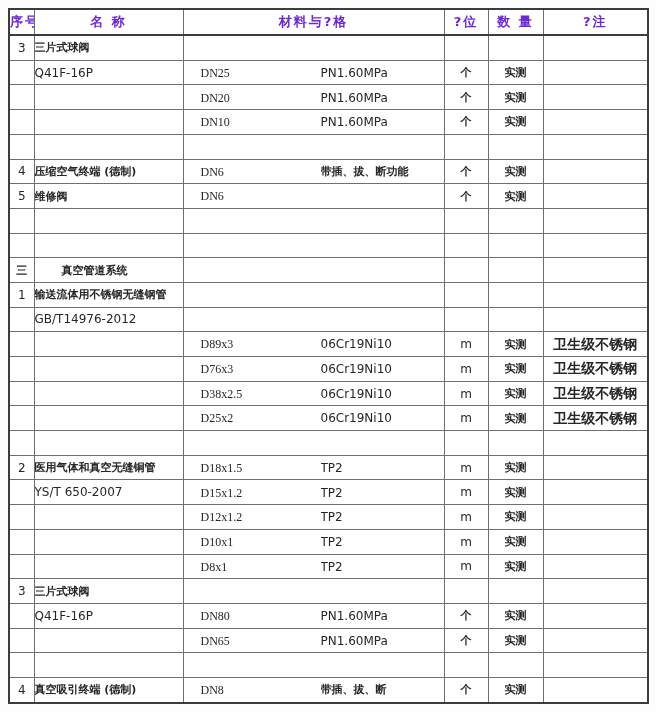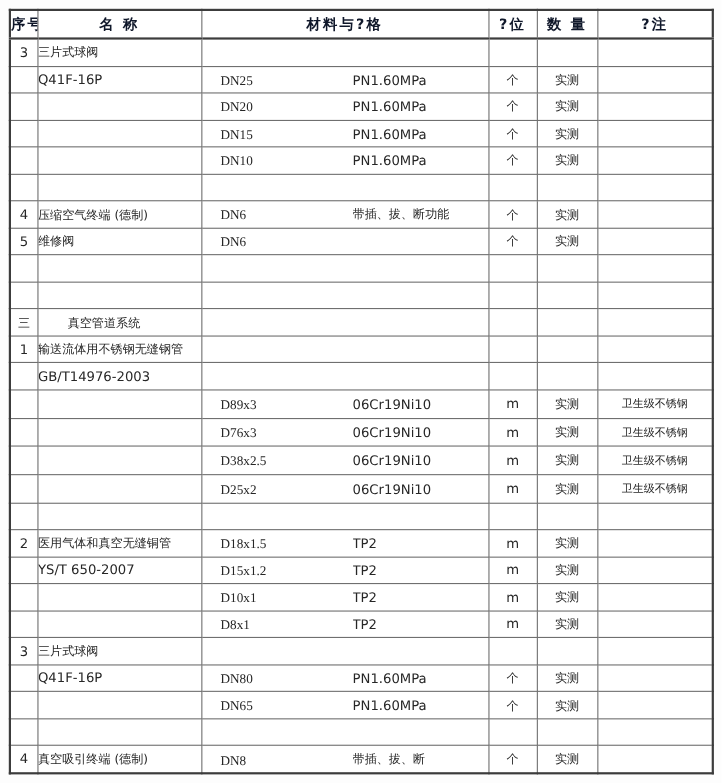--- a/index.html
+++ b/index.html
@@ -14,21 +14,21 @@
     position:absolute;left:8px;top:8px;
     width:640px;height:696px;
     border-collapse:collapse;table-layout:fixed;
     background:#ffffff;
     border:2px solid #3c3c3c;
   }
   table.bom th{
     border:1px solid #6f6f6f;
     border-bottom:2px solid #3c3c3c;
     height:24px;
-    font-size:13px;font-weight:bold;color:#0f172a;
+    font-size:13px;font-weight:bold;color:#6d28d9;
     letter-spacing:2px;
     text-align:center;vertical-align:middle;
     padding:0;white-space:nowrap;overflow:hidden;
   }
   table.bom td{
     border:1px solid #6f6f6f;
     height:21px;max-height:21px;
     font-size:12px;color:#262626;
     vertical-align:middle;
     padding:0;white-space:nowrap;overflow:hidden;
@@ -36,23 +36,23 @@
   }
   td.c-no{text-align:center;font-size:12px;}
   td.c-name{text-align:left;padding-left:8px;}
   td.c-name.section{padding-left:27px;}
   td.c-spec{text-align:left;}
   .spec-part{display:inline-block;padding-left:17px;width:120px;overflow:hidden;vertical-align:middle;font-family:Liberation Serif, serif;}
   .mat-part{display:inline-block;overflow:hidden;vertical-align:middle;}
   td.c-unit{text-align:center;}
   td.c-qty{text-align:center;}
   td.c-remark{text-align:center;font-size:10px;}
-  .zh{font-weight:normal;font-size:11px;letter-spacing:0px;}
+  .zh{font-weight:bold;font-size:11px;letter-spacing:0px;}
   td.c-qty .zh{font-size:11px;}
-  td.c-remark.zh, td.c-remark .zh{font-size:10px;}
+  td.c-remark.zh, td.c-remark .zh{font-size:14px;}
 </style>
 </head>
 <body>
 
 <div id="sheet">
   <table class="bom">
     <colgroup>
         <col style="width: 25px;">
         <col style="width: 149px;">
         <col style="width: 261px;">
@@ -91,28 +91,20 @@
           <td class="c-no"></td>
           <td class="c-name"></td>
           <td class="c-spec"><span class="spec-part">DN20</span><span class="mat-part">PN1.60MPa</span></td>
           <td class="c-unit"><span class="zh">个</span></td>
           <td class="c-qty"><span class="zh">实测</span></td>
           <td class="c-remark"></td>
         </tr>
         <tr>
           <td class="c-no"></td>
           <td class="c-name"></td>
-          <td class="c-spec"><span class="spec-part">DN15</span><span class="mat-part">PN1.60MPa</span></td>
-          <td class="c-unit"><span class="zh">个</span></td>
-          <td class="c-qty"><span class="zh">实测</span></td>
-          <td class="c-remark"></td>
-        </tr>
-        <tr>
-          <td class="c-no"></td>
-          <td class="c-name"></td>
           <td class="c-spec"><span class="spec-part">DN10</span><span class="mat-part">PN1.60MPa</span></td>
           <td class="c-unit"><span class="zh">个</span></td>
           <td class="c-qty"><span class="zh">实测</span></td>
           <td class="c-remark"></td>
         </tr>
         <tr>
           <td class="c-no"></td>
           <td class="c-name"></td>
           <td class="c-spec"></td>
           <td class="c-unit"></td>
@@ -162,21 +154,21 @@
         <tr>
           <td class="c-no"><span>1</span></td>
           <td class="c-name"><span class="zh">输送流体用不锈钢无缝钢管</span></td>
           <td class="c-spec"></td>
           <td class="c-unit"></td>
           <td class="c-qty"></td>
           <td class="c-remark"></td>
         </tr>
         <tr>
           <td class="c-no"></td>
-          <td class="c-name"><span>GB/T14976-2003</span></td>
+          <td class="c-name"><span>GB/T14976-2012</span></td>
           <td class="c-spec"></td>
           <td class="c-unit"></td>
           <td class="c-qty"></td>
           <td class="c-remark"></td>
         </tr>
         <tr>
           <td class="c-no"></td>
           <td class="c-name"></td>
           <td class="c-spec"><span class="spec-part">D89x3</span><span class="mat-part">06Cr19Ni10</span></td>
           <td class="c-unit"><span>m</span></td>
@@ -220,20 +212,28 @@
           <td class="c-name"><span class="zh">医用气体和真空无缝铜管</span></td>
           <td class="c-spec"><span class="spec-part">D18x1.5</span><span class="mat-part">TP2</span></td>
           <td class="c-unit"><span>m</span></td>
           <td class="c-qty"><span class="zh">实测</span></td>
           <td class="c-remark"></td>
         </tr>
         <tr>
           <td class="c-no"></td>
           <td class="c-name"><span>YS/T 650-2007</span></td>
           <td class="c-spec"><span class="spec-part">D15x1.2</span><span class="mat-part">TP2</span></td>
+          <td class="c-unit"><span>m</span></td>
+          <td class="c-qty"><span class="zh">实测</span></td>
+          <td class="c-remark"></td>
+        </tr>
+        <tr>
+          <td class="c-no"></td>
+          <td class="c-name"></td>
+          <td class="c-spec"><span class="spec-part">D12x1.2</span><span class="mat-part">TP2</span></td>
           <td class="c-unit"><span>m</span></td>
           <td class="c-qty"><span class="zh">实测</span></td>
           <td class="c-remark"></td>
         </tr>
         <tr>
           <td class="c-no"></td>
           <td class="c-name"></td>
           <td class="c-spec"><span class="spec-part">D10x1</span><span class="mat-part">TP2</span></td>
           <td class="c-unit"><span>m</span></td>
           <td class="c-qty"><span class="zh">实测</span></td>

